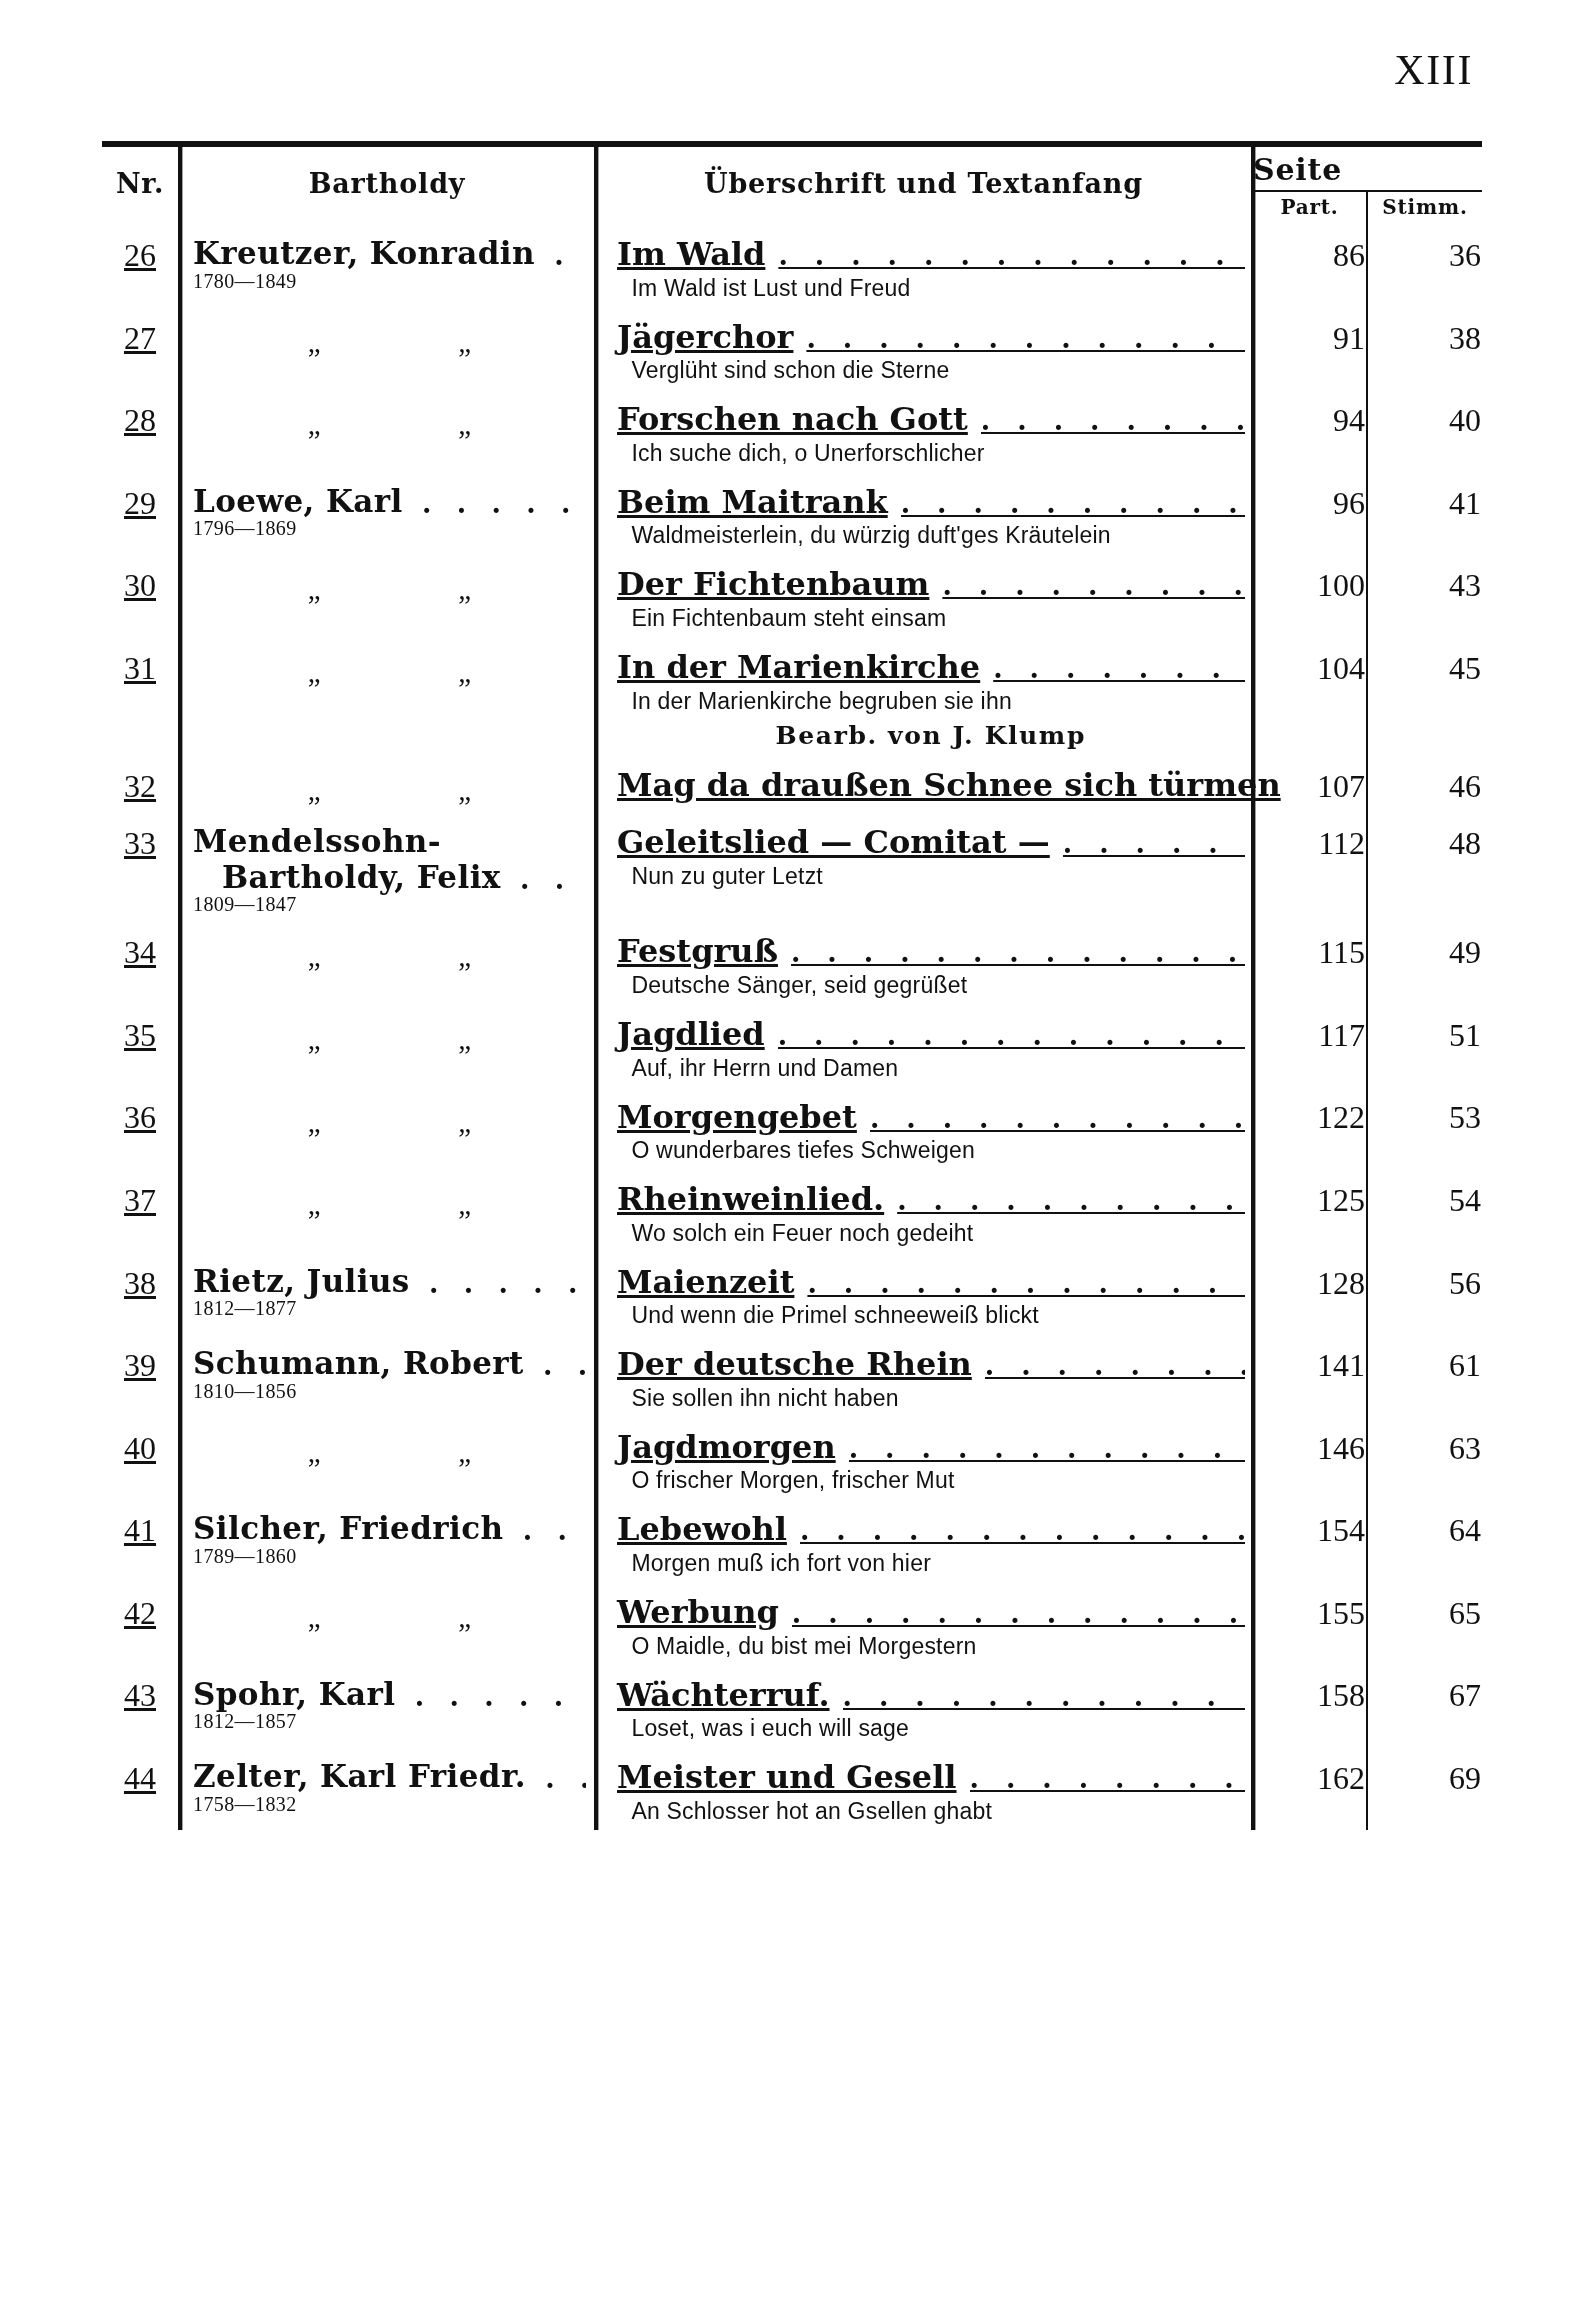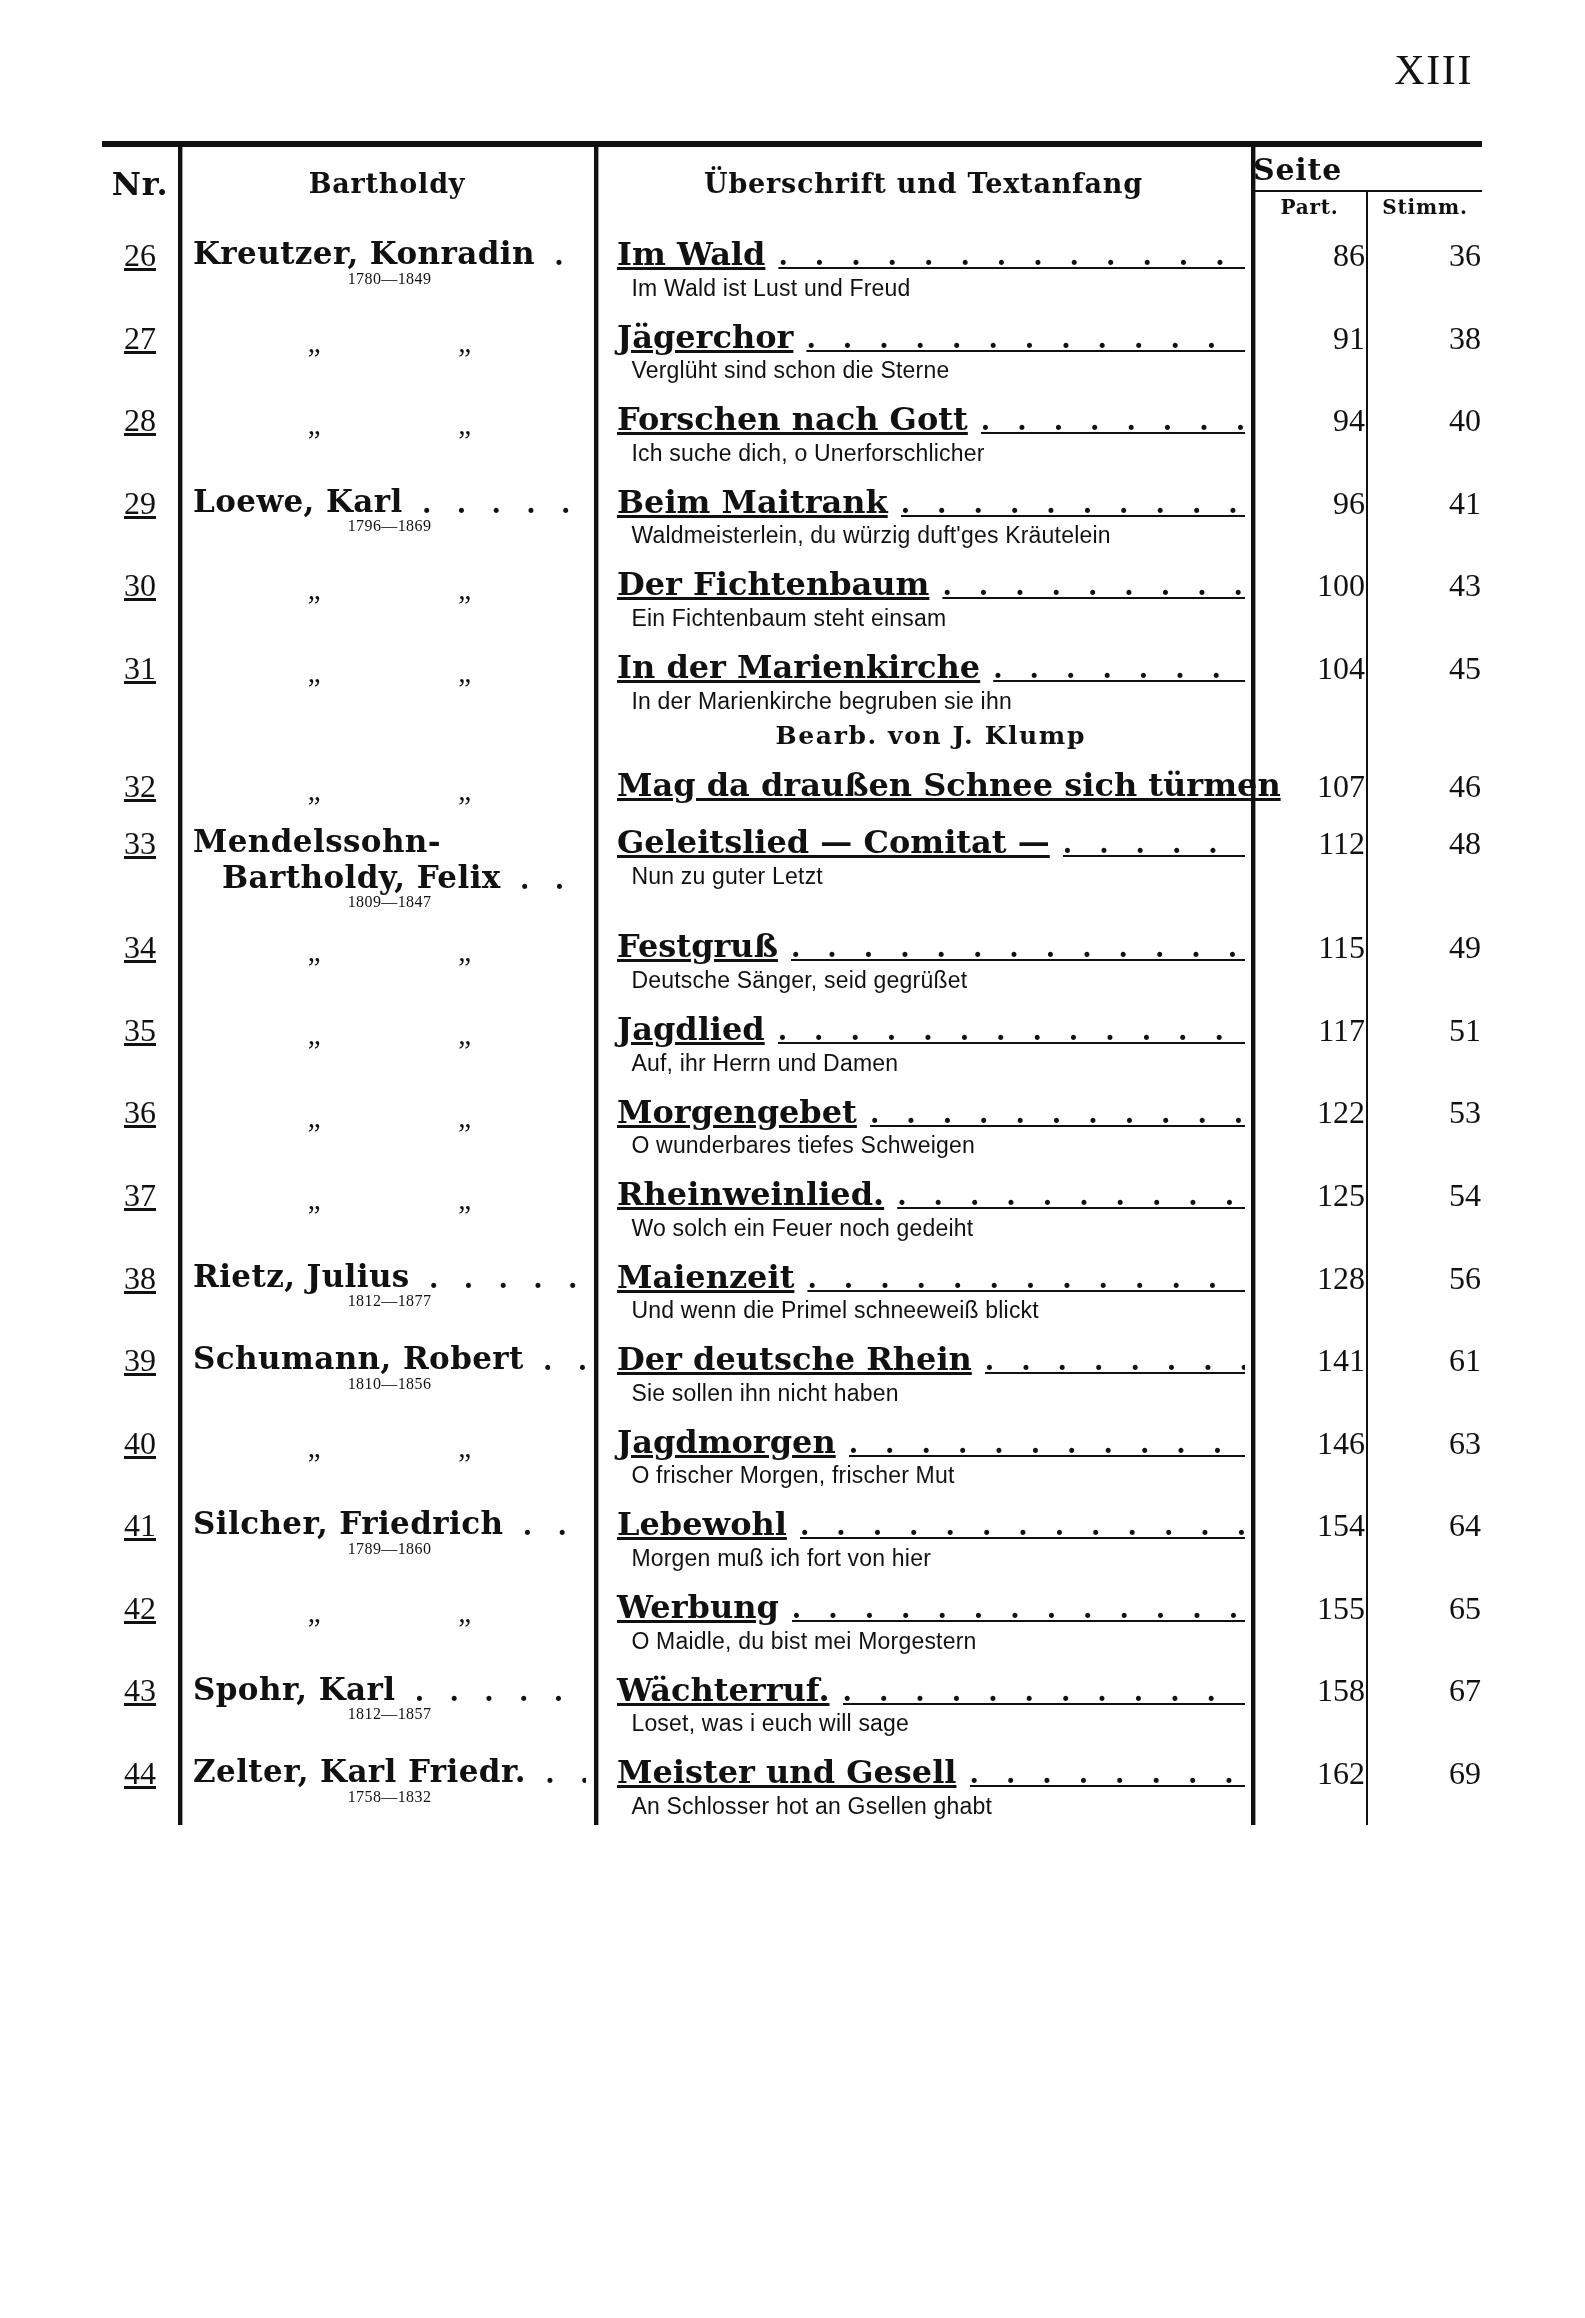--- a/index.html
+++ b/index.html
@@ -81,21 +81,21 @@
     font-size: 27px;
     padding: 8px 3.2px 11.2px 3.2px;
     position: relative;
   }
   .fraktur {
     font-family: "DejaVu Serif", serif;
     font-weight: bold;
     font-style: normal;
     letter-spacing: 0.8px;
   }
-  .hdr-nr { font-size: 32px; }
+  .hdr-nr { font-size: 27px; }
   .hdr-seite {
     font-size: 30px;
     padding: 4.8px 0 3.2px 0;
     text-align: left;
     border-bottom: 2.4px solid #111;
   }
   .hdr-sub {
     font-size: 20px;
     text-align: center;
     padding: 3.2px 0 4.8px 0;
@@ -149,22 +149,22 @@
     overflow: hidden;
     white-space: nowrap;
     letter-spacing: 8px;
     margin-left: 11.2px;
     font-weight: bold;
     font-size: 27px;
     text-align: right;
   }
   .comp-dates {
     font-family: "Liberation Serif", serif;
-    font-size: 16px;
-    text-align: center;
+    font-size: 20px;
+    text-align: left;
     margin-top: -1.6px;
     letter-spacing: 0.4px;
   }
   .comp-ditto {
     font-family: "Liberation Serif", serif;
     font-size: 29px;
     display: flex;
     justify-content: space-around;
     padding: 8px 46px 0 46px;
     letter-spacing: 0;

